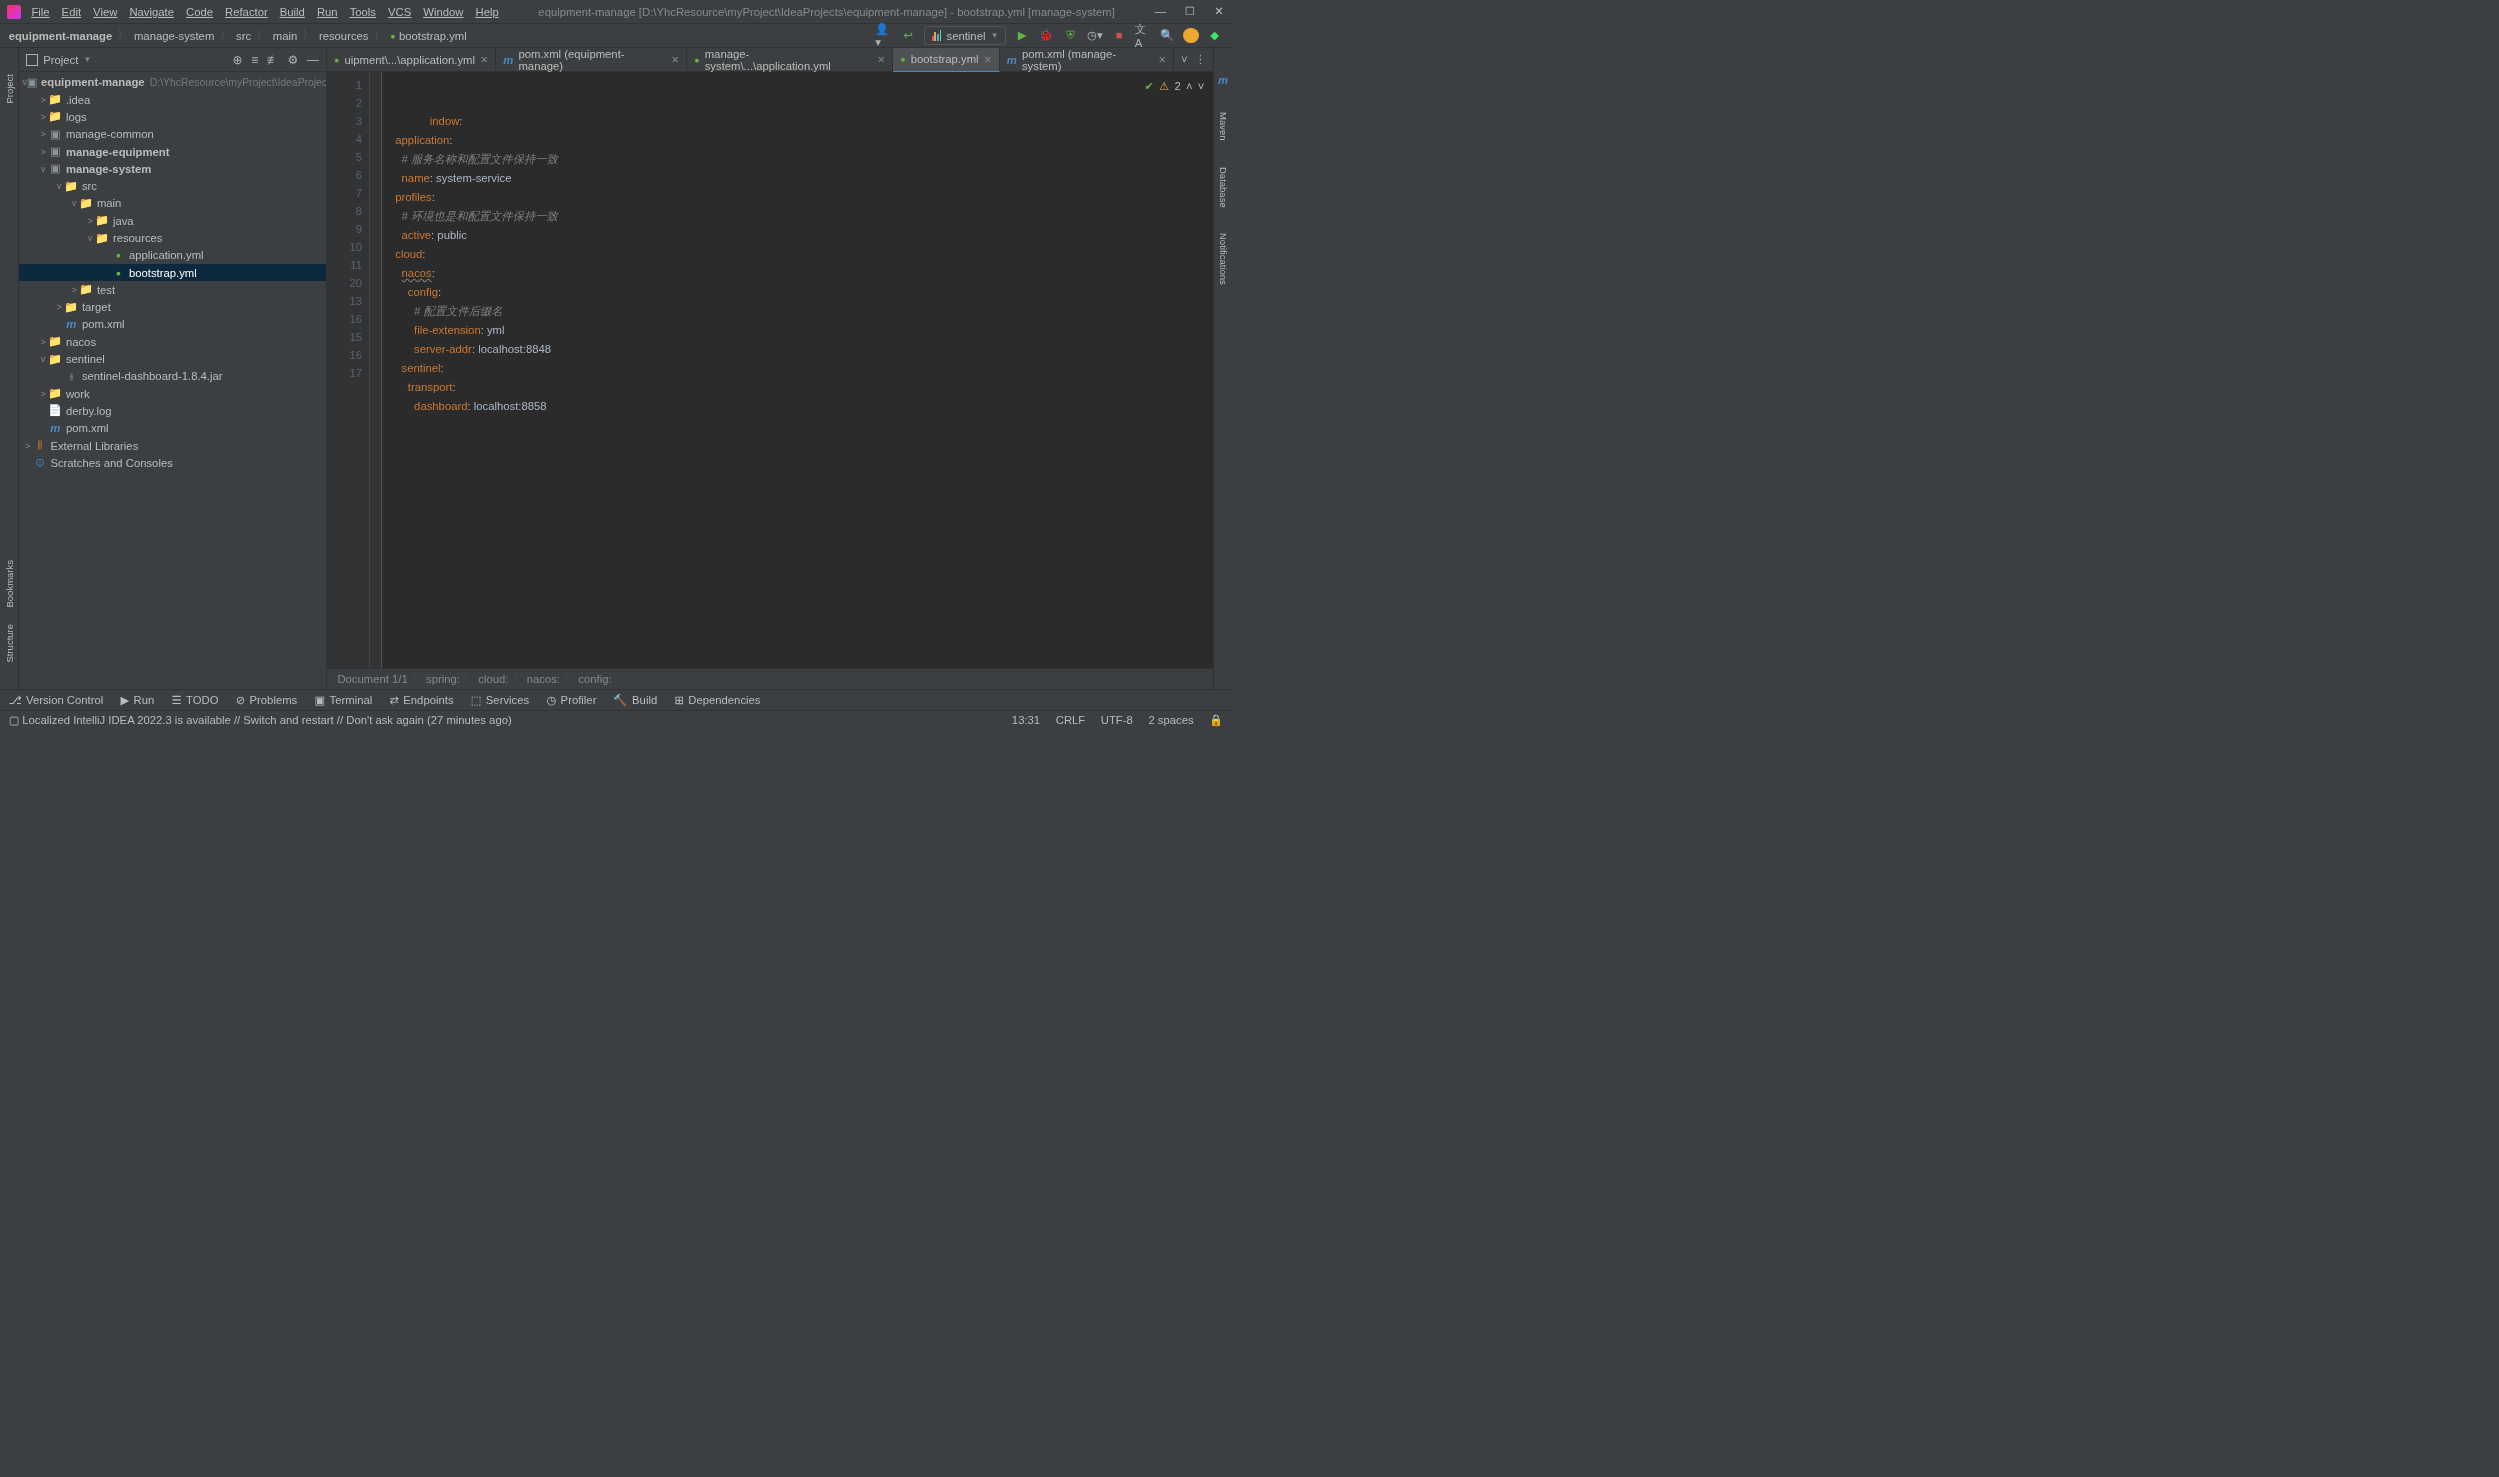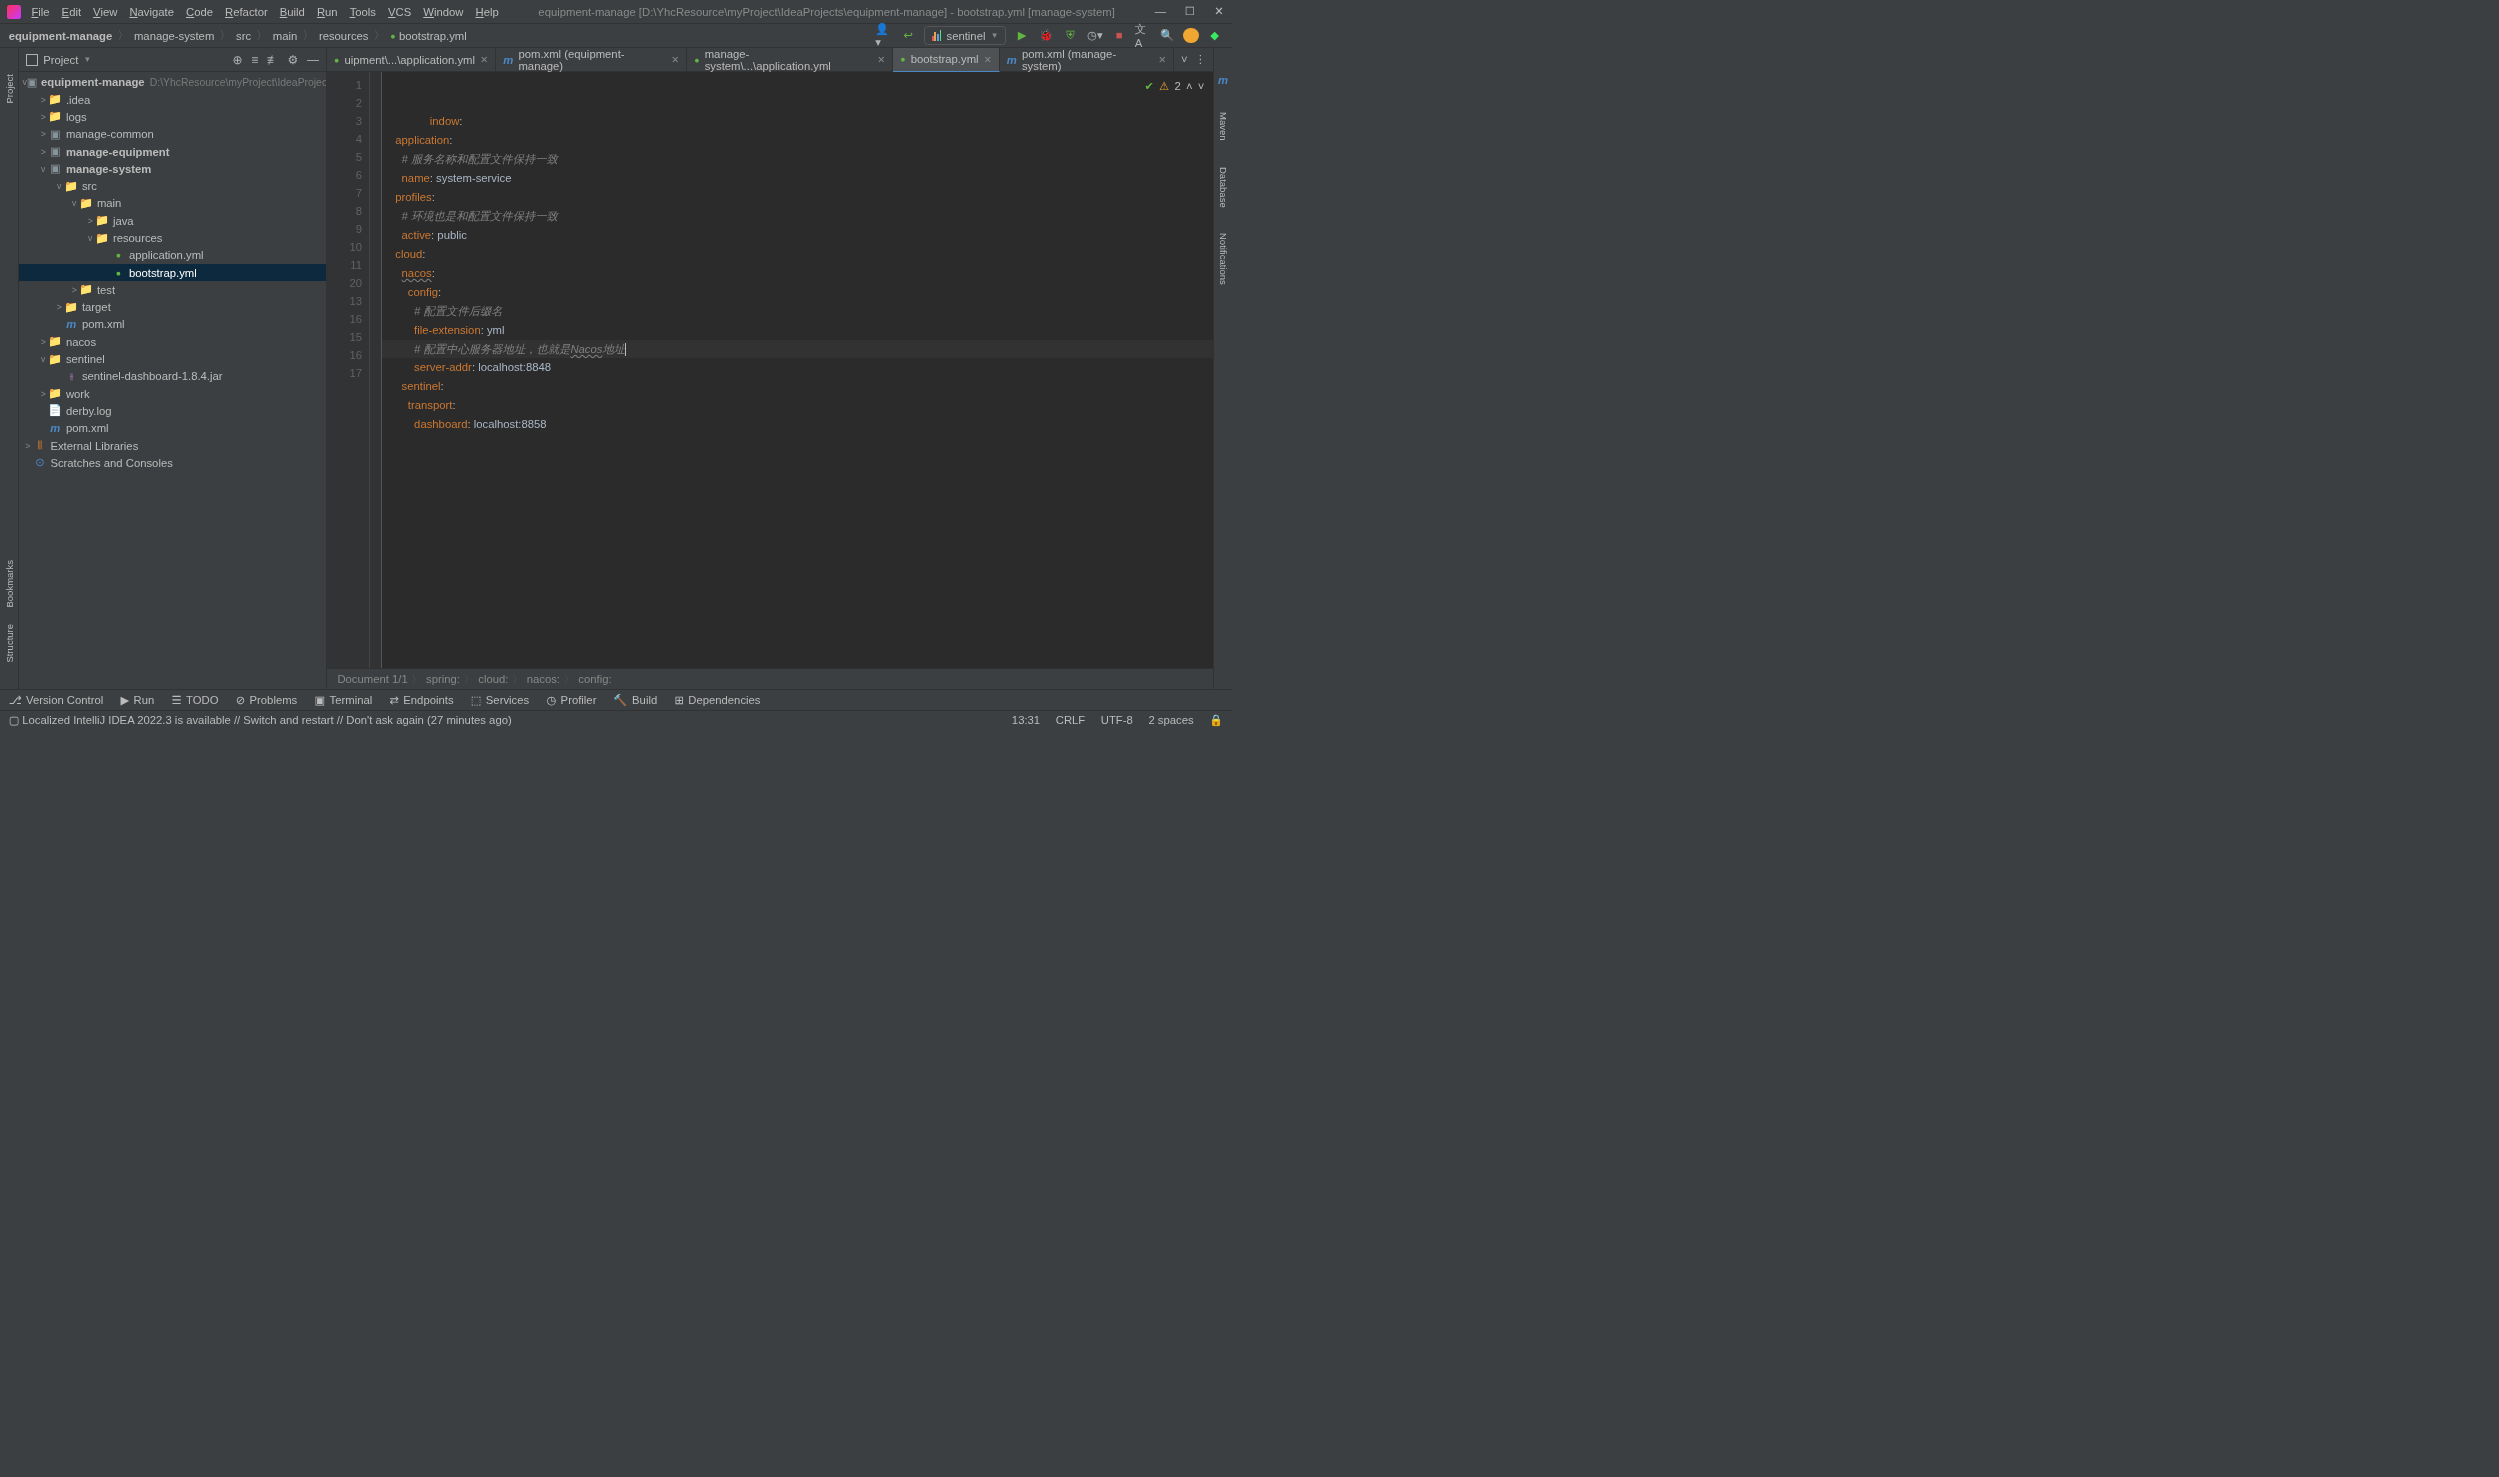--- a/index.html
+++ b/index.html
@@ -2,21 +2,21 @@
 <html><head>
 <meta charset="utf-8">
 <style>
 * { margin: 0; padding: 0; box-sizing: border-box; font-family: "Segoe UI", sans-serif; font-size: 11.3px; }
 body { background: #3c3f41; color: #bbbbbb; width: 1232px; height: 729px; overflow: hidden; display: flex; flex-direction: column; }
 
 
 .titlebar { height: 24px; background: #3c3f41; display: flex; align-items: center; padding: 0 7px; border-bottom: 0.9px solid #323232; }
 .titlebar .logo { width: 14px; height: 14px; background: linear-gradient(135deg, #fe315d, #c63aff); border-radius: 2.6px; margin-right: 10.4px; }
 .titlebar .menu { display: flex; gap: 12px; }
-.titlebar .menu span { color: #bbbbbb; cursor: default; }
+.titlebar .menu span { color: #bbbbbb; cursor: default; text-decoration: underline; }
 .titlebar .menu span u { text-decoration: underline; }
 .titlebar .title { flex: 1; text-align: center; color: #8a8a8a; }
 .titlebar .winctrl { display: flex; gap: 17.3px; color: #bbbbbb; }
 .titlebar .winctrl span { width: 12px; text-align: center; }
 
 
 .navbar { height: 24px; background: #3c3f41; display: flex; align-items: center; padding: 0 8.7px; border-bottom: 0.9px solid #323232; }
 .breadcrumb { display: flex; align-items: center; gap: 3.5px; color: #bbbbbb; }
 .breadcrumb .sep { color: #666; margin: 0 1.7px; }
 .navbar .spacer { flex: 1; }
@@ -373,21 +373,20 @@
 </span><span class="code-line">    <span class="c"># 服务名称和配置文件保持一致</span>
 </span><span class="code-line">    <span class="k">name</span>: system-service
 </span><span class="code-line">  <span class="k">profiles</span>:
 </span><span class="code-line">    <span class="c"># 环境也是和配置文件保持一致</span>
 </span><span class="code-line">    <span class="k">active</span>: public
 </span><span class="code-line">  <span class="k">cloud</span>:
 </span><span class="code-line">    <span class="k u">nacos</span>:
 </span><span class="code-line">      <span class="k">config</span>:
 </span><span class="code-line">        <span class="c"># 配置文件后缀名</span>
 </span><span class="code-line">        <span class="k">file-extension</span>: yml
-</span><span class="code-line hl">        <span class="c"># 配置中心服务器地址，也就是<span class="u">Nacos</span>地址</span><span class="caret"></span>
 </span><span class="code-line">        <span class="k">server-addr</span>: localhost:8848
 </span><span class="code-line">    <span class="k">sentinel</span>:
 </span><span class="code-line">      <span class="k">transport</span>:
 </span><span class="code-line">        <span class="k">dashboard</span>: localhost:8858
 </span></div>
     </div>
     <div class="editor-breadcrumb" id="ed-bc">
         <span>Document 1/1</span>
         <span style="color: rgb(85, 85, 85);"> 〉 </span>
         <span>spring:</span>

